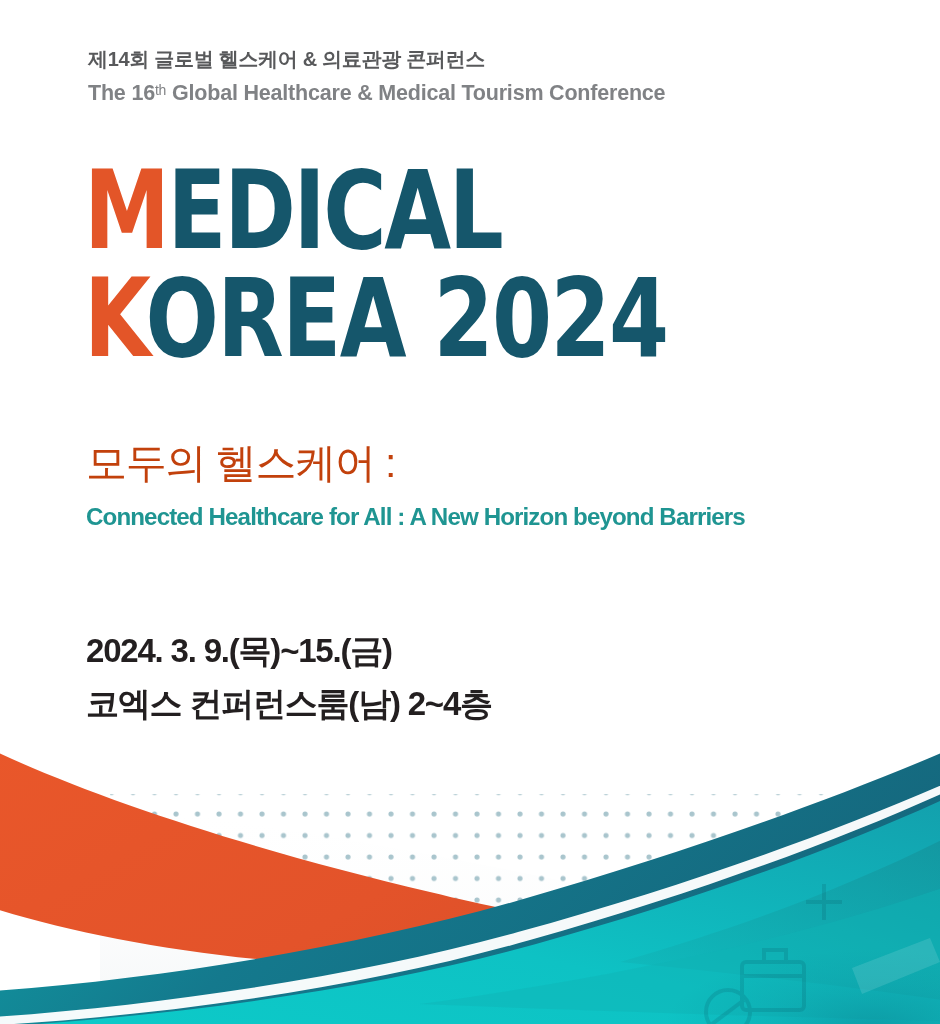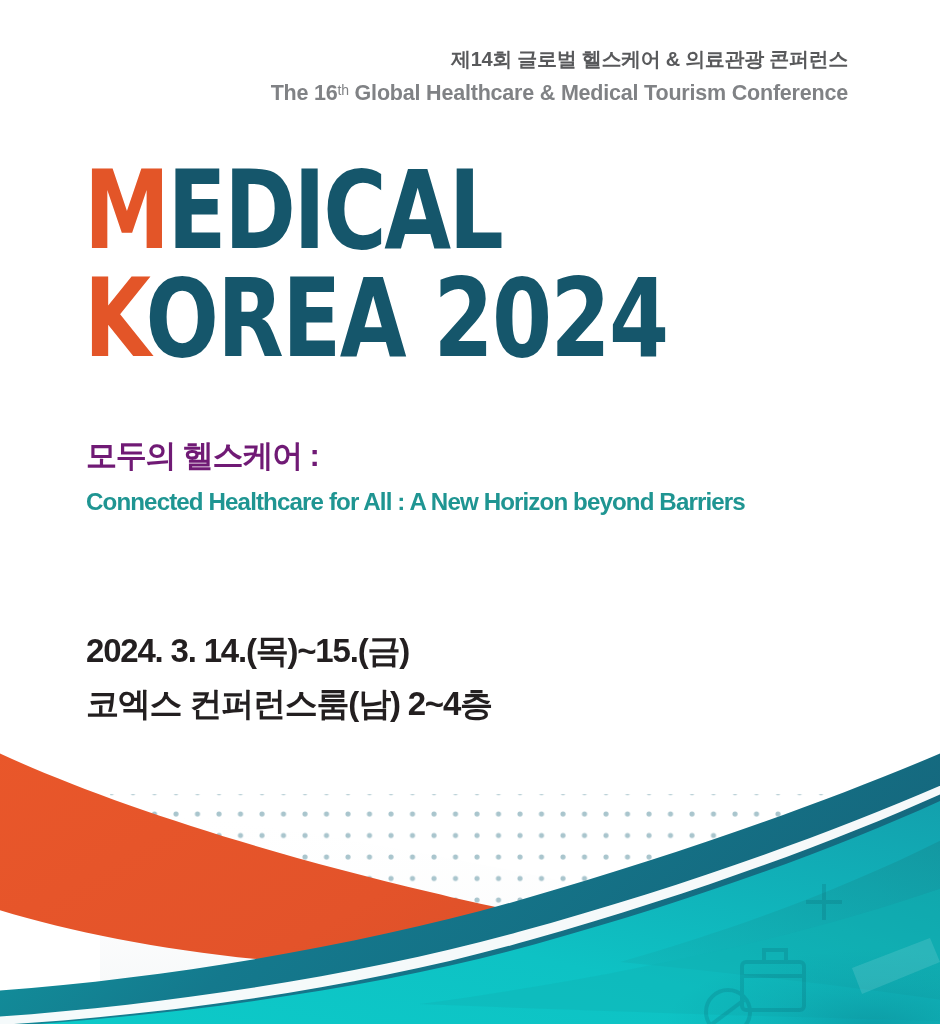--- a/index.html
+++ b/index.html
@@ -15,21 +15,20 @@
     background: #ffffff;
     font-family: "Liberation Sans", "DejaVu Sans", sans-serif;
   }
 
   
   .eyebrow {
     position: absolute;
     left: 88px;
     top: 46px;
     width: 760px;
-    text-align: right;
   }
   .eyebrow-ko {
     font-size: 20px;
     font-weight: bold;
     color: #58595b;
     letter-spacing: -0.3px;
     line-height: 1.35;
     white-space: nowrap;
   }
   .eyebrow-en {
@@ -73,23 +72,23 @@
   .logo-rest   { color: #15566b; }
 
   
   .slogan {
     position: absolute;
     left: 86px;
     top: 432px;
     width: 820px;
   }
   .slogan-ko {
-    font-size: 31px;
-    font-weight: bold;
-    color: #701a75;
+    font-size: 41px;
+    font-weight: normal;
+    color: #c2410c;
     letter-spacing: -1.2px;
     line-height: 1.52;
     white-space: nowrap;
   }
   .slogan-en {
     margin-top: 8px;
     font-size: 24.5px;
     font-weight: bold;
     color: #1f9592;
     letter-spacing: -0.9px;
@@ -145,21 +144,21 @@
       <span class="logo-accent">K</span><span class="logo-rest">OREA 2024</span>
     </div>
   </div>
 
   <div class="slogan">
     <div class="slogan-ko">모두의 헬스케어 :</div>
     <div class="slogan-en">Connected Healthcare for All : A New Horizon beyond Barriers</div>
   </div>
 
   <div class="whenwhere">
-    <div class="ww-line">2024. 3. 14.(목)~15.(금)</div>
+    <div class="ww-line">2024. 3. 9.(목)~15.(금)</div>
     <div class="ww-line">코엑스 컨퍼런스룸(남) 2~4층</div>
   </div>
 
   <div class="artwork">
     <svg viewBox="0 0 940 300" preserveAspectRatio="none" xmlns="http://www.w3.org/2000/svg">
       <defs>
 
         <pattern id="dotgrid" x="0" y="0" width="21.5" height="21.5" patternUnits="userSpaceOnUse">
           <circle cx="4" cy="4" r="2.6" fill="#a9c5cd"></circle>
         </pattern>

